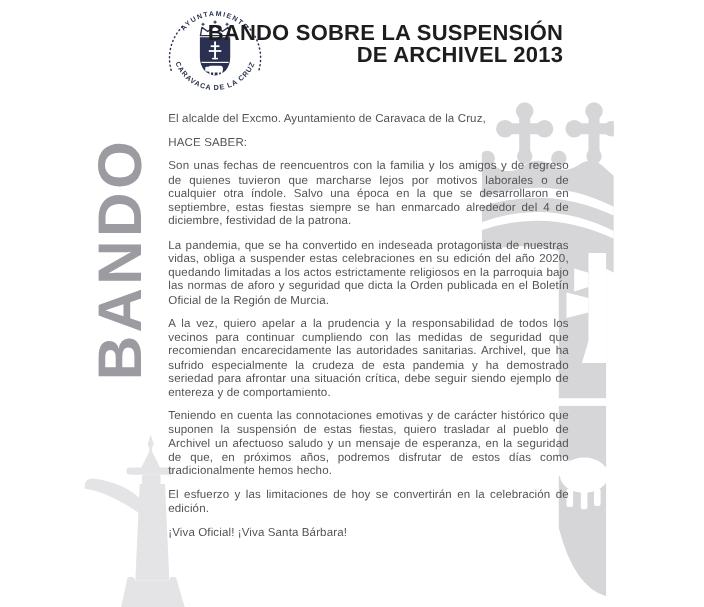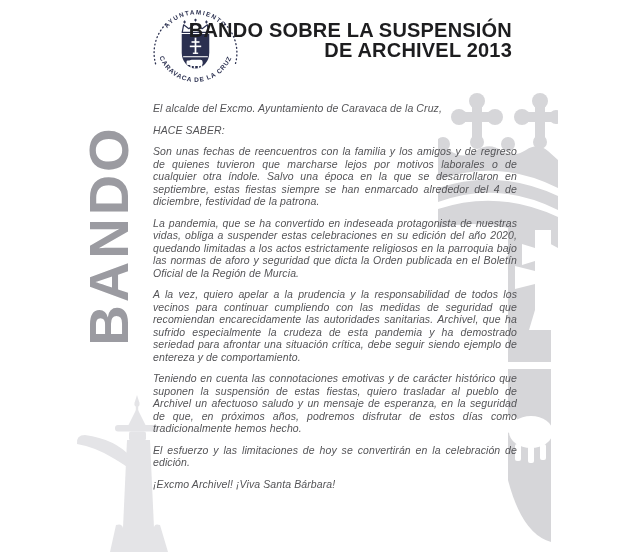--- a/index.html
+++ b/index.html
@@ -24,21 +24,21 @@
     text-align:center; color:#9b9ba1; z-index:1; white-space:nowrap;
   }
   
   .wm-right  { position:absolute; left:438px; top:52px;  width:120px; height:500px; z-index:0; }
   .wm-statue { position:absolute; left:73px;  top:395px; width:100px; height:157px; z-index:0; }
   
   .content {
     position:absolute; left:153px; top:102px; width:364px; z-index:2;
     font-size:10.5px; line-height:12.5px; letter-spacing:0.1px; color:#545457;
   }
-  .content p { margin:0 0 9px 0; text-align:justify;font-style:italic; }
+  .content p { margin:0 0 9px 0; text-align:justify; }
   .salutation, .proclamation { margin:0 0 10px 0; text-align:left; }
   .closing { text-align:left !important; margin-top:4px !important; }
 </style>
 </head>
 <body>
 
 <div class="page">
 
   <svg class="seal" viewBox="0 0 100 100">
     <defs>
@@ -156,17 +156,17 @@
   </svg>
 
   <div class="content">
     <p class="salutation">El alcalde del Excmo. Ayuntamiento de Caravaca de la Cruz,</p>
     <p class="proclamation">HACE SABER:</p>
     <p>Son unas fechas de reencuentros con la familia y los amigos y de regreso de quienes tuvieron que marcharse lejos por motivos laborales o de cualquier otra índole. Salvo una época en la que se desarrollaron en septiembre, estas fiestas siempre se han enmarcado alrededor del 4 de diciembre, festividad de la patrona.</p>
     <p>La pandemia, que se ha convertido en indeseada protagonista de nuestras vidas, obliga a suspender estas celebraciones en su edición del año 2020, quedando limitadas a los actos estrictamente religiosos en la parroquia bajo las normas de aforo y seguridad que dicta la Orden publicada en el Boletín Oficial de la Región de Murcia.</p>
     <p>A la vez, quiero apelar a la prudencia y la responsabilidad de todos los vecinos para continuar cumpliendo con las medidas de seguridad que recomiendan encarecidamente las autoridades sanitarias. Archivel, que ha sufrido especialmente la crudeza de esta pandemia y ha demostrado seriedad para afrontar una situación crítica, debe seguir siendo ejemplo de entereza y de comportamiento.</p>
     <p>Teniendo en cuenta las connotaciones emotivas y de carácter histórico que suponen la suspensión de estas fiestas, quiero trasladar al pueblo de Archivel un afectuoso saludo y un mensaje de esperanza, en la seguridad de que, en próximos años, podremos disfrutar de estos días como tradicionalmente hemos hecho.</p>
     <p>El esfuerzo y las limitaciones de hoy se convertirán en la celebración de edición.</p>
-    <p class="closing">¡Excmo Archivel! ¡Viva Santa Bárbara!</p>
+    <p class="closing">¡Viva Oficial! ¡Viva Santa Bárbara!</p>
 
   </div>
 
 </div>
 
 </body></html>

